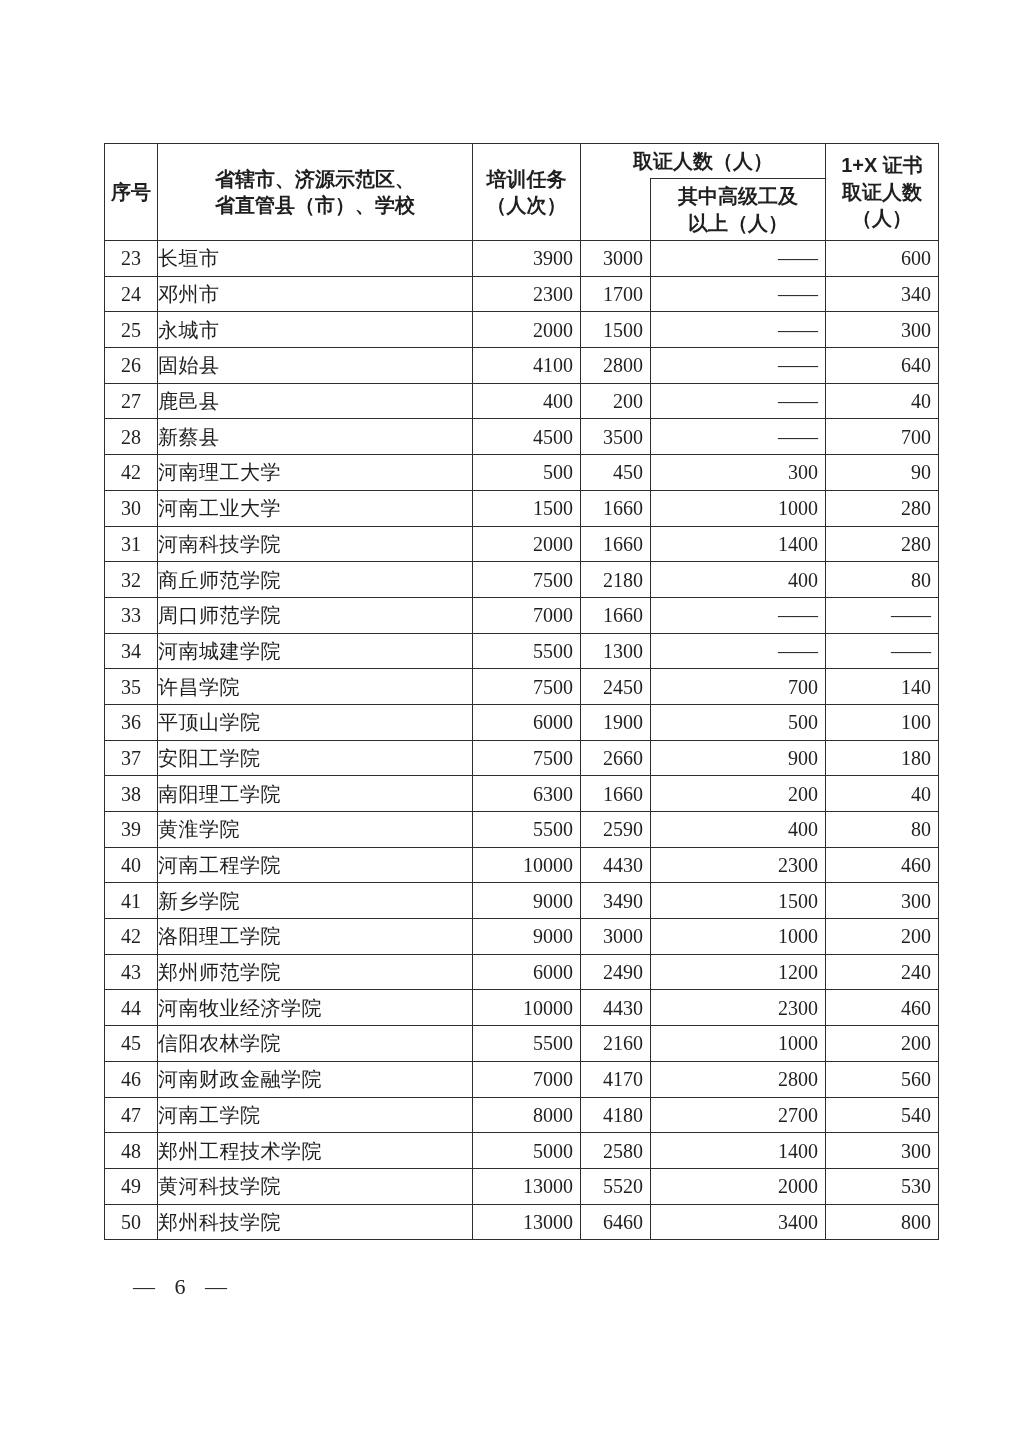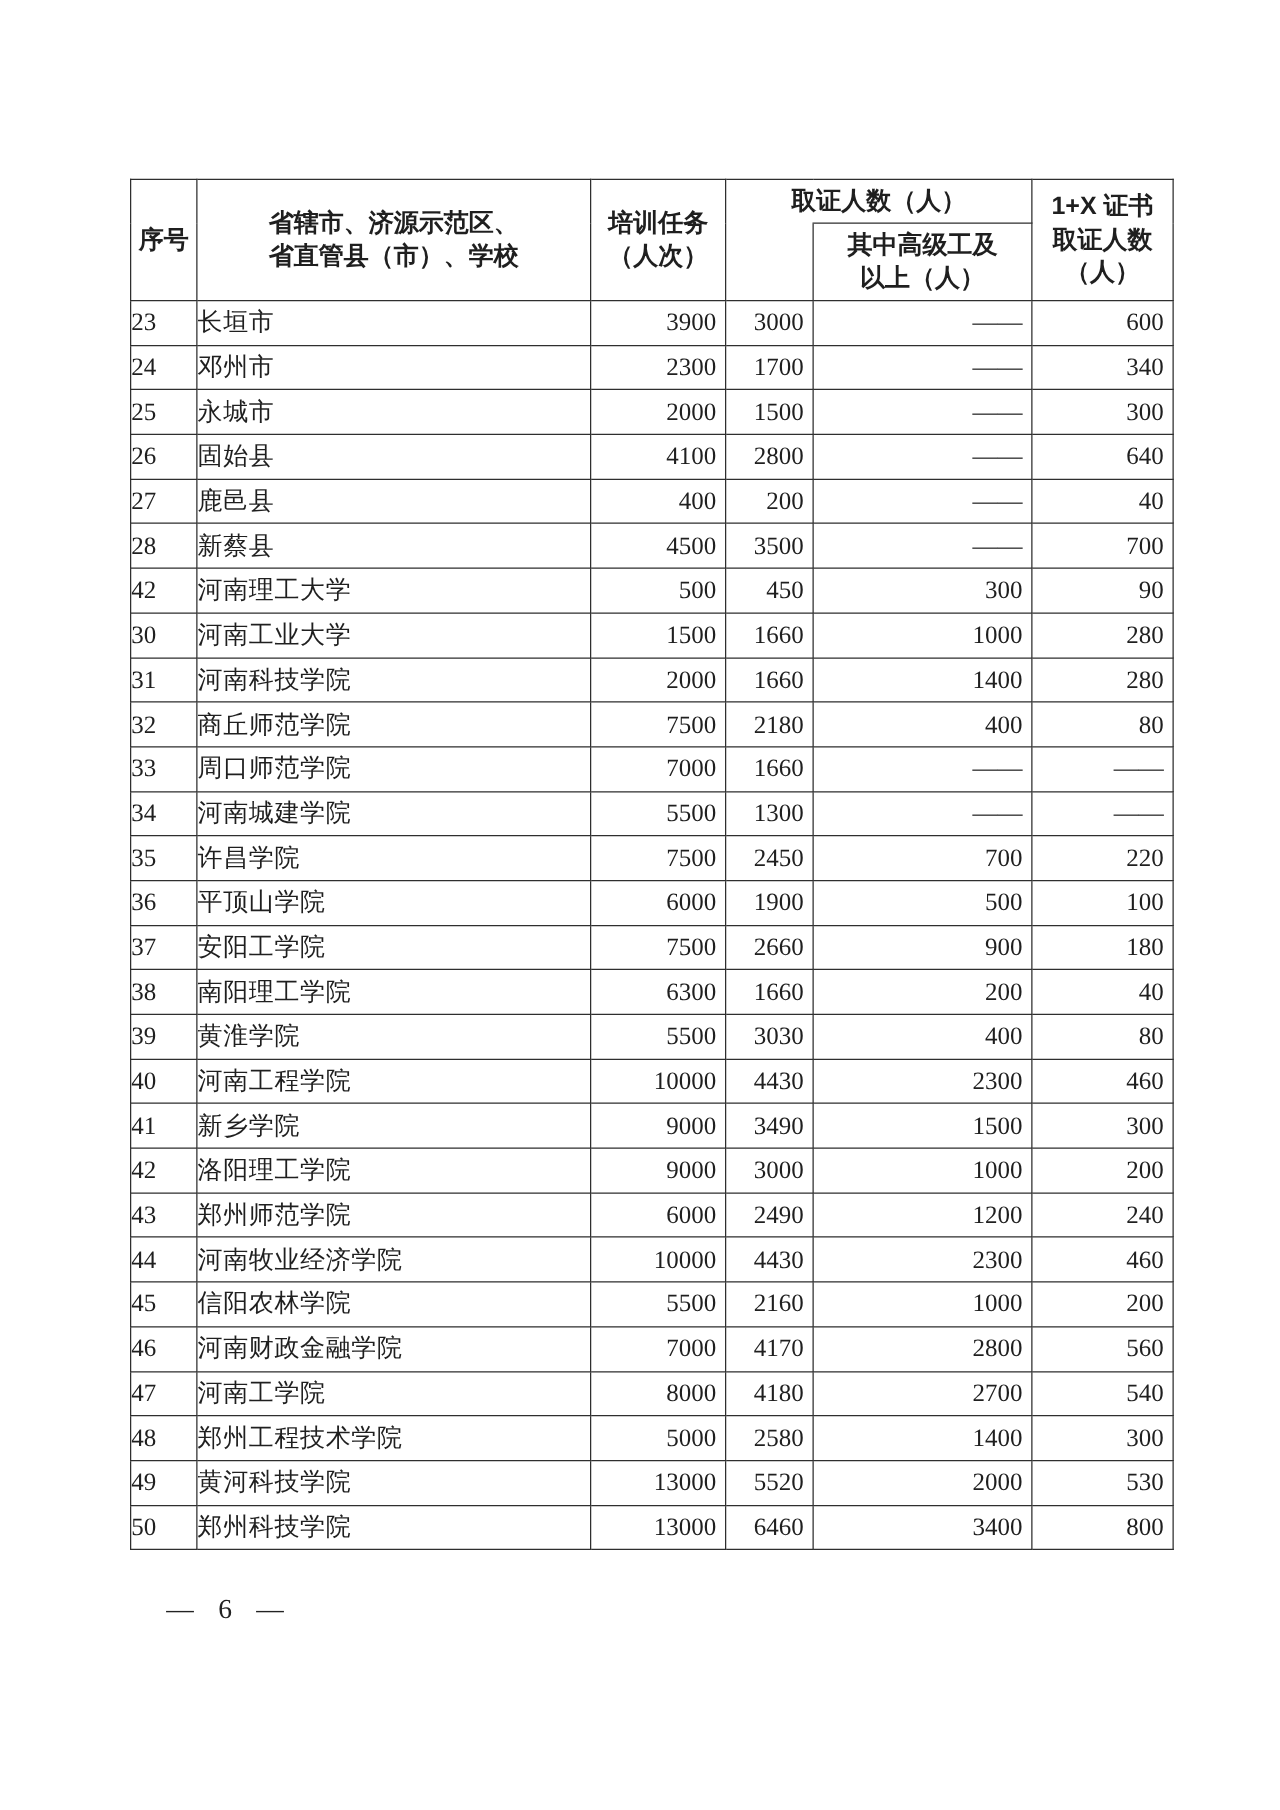--- a/index.html
+++ b/index.html
@@ -42,21 +42,21 @@
   tr.h2 { height: 62px; }
   th.merged-up { border-top-style: hidden; }
   tbody td {
     font-size: 20px;
     height: 35.7px;
     padding: 0;
     vertical-align: middle;
     line-height: 1;
     white-space: nowrap;
   }
-  td.c-seq   { }
+  td.c-seq   { text-align: center; }
   td.c-name  { text-align: left; letter-spacing: 0.5px; }
   td.c-num   { text-align: right; padding-right: 7px; }
   .footer {
     position: absolute;
     left: 133px;
     top: 1274px;
     font-size: 22px;
     letter-spacing: 2px;
     word-spacing: 10px;
     color: #222;
@@ -190,21 +190,21 @@
     <td class="c-num">1300</td>
     <td class="c-num">——</td>
     <td class="c-num">——</td>
   </tr>
         <tr>
     <td class="c-seq">35</td>
     <td class="c-name">许昌学院</td>
     <td class="c-num">7500</td>
     <td class="c-num">2450</td>
     <td class="c-num">700</td>
-    <td class="c-num">220</td>
+    <td class="c-num">140</td>
   </tr>
         <tr>
     <td class="c-seq">36</td>
     <td class="c-name">平顶山学院</td>
     <td class="c-num">6000</td>
     <td class="c-num">1900</td>
     <td class="c-num">500</td>
     <td class="c-num">100</td>
   </tr>
         <tr>
@@ -220,21 +220,21 @@
     <td class="c-name">南阳理工学院</td>
     <td class="c-num">6300</td>
     <td class="c-num">1660</td>
     <td class="c-num">200</td>
     <td class="c-num">40</td>
   </tr>
         <tr>
     <td class="c-seq">39</td>
     <td class="c-name">黄淮学院</td>
     <td class="c-num">5500</td>
-    <td class="c-num">3030</td>
+    <td class="c-num">2590</td>
     <td class="c-num">400</td>
     <td class="c-num">80</td>
   </tr>
         <tr>
     <td class="c-seq">40</td>
     <td class="c-name">河南工程学院</td>
     <td class="c-num">10000</td>
     <td class="c-num">4430</td>
     <td class="c-num">2300</td>
     <td class="c-num">460</td>

